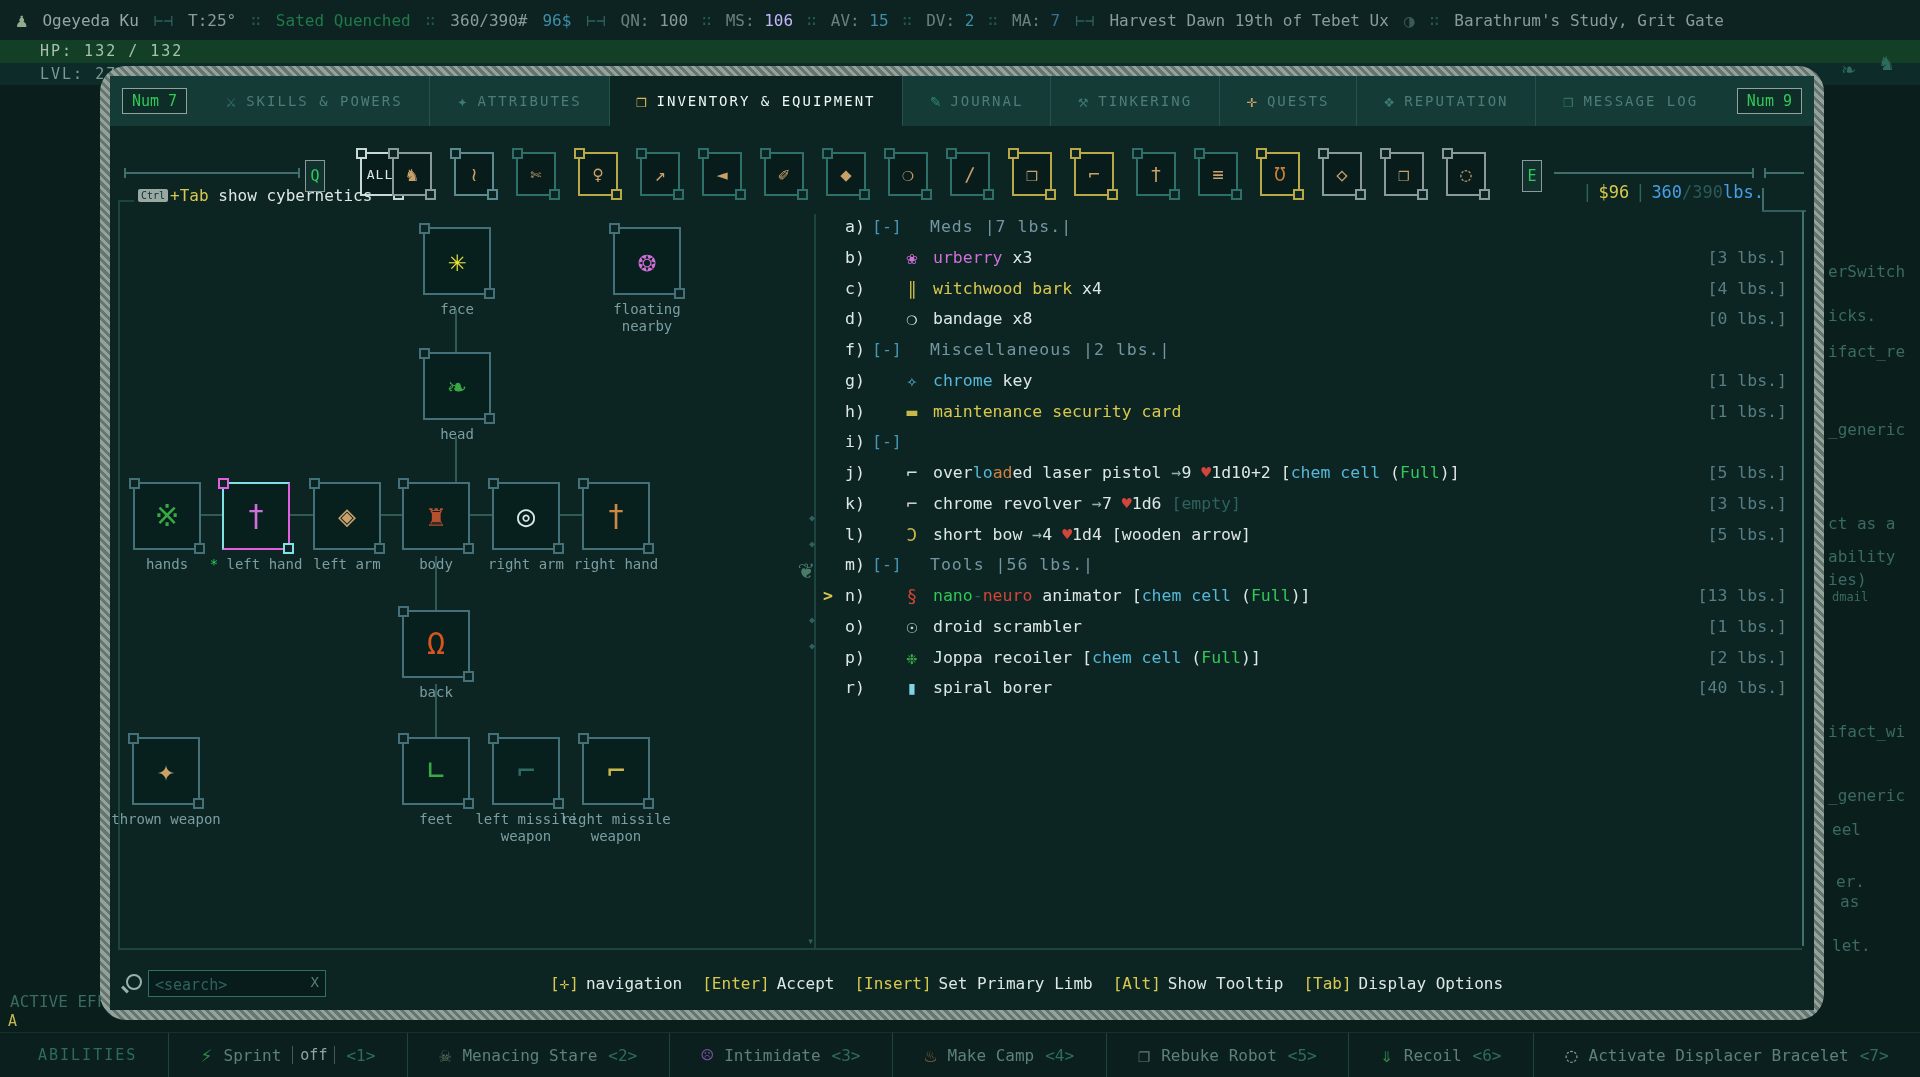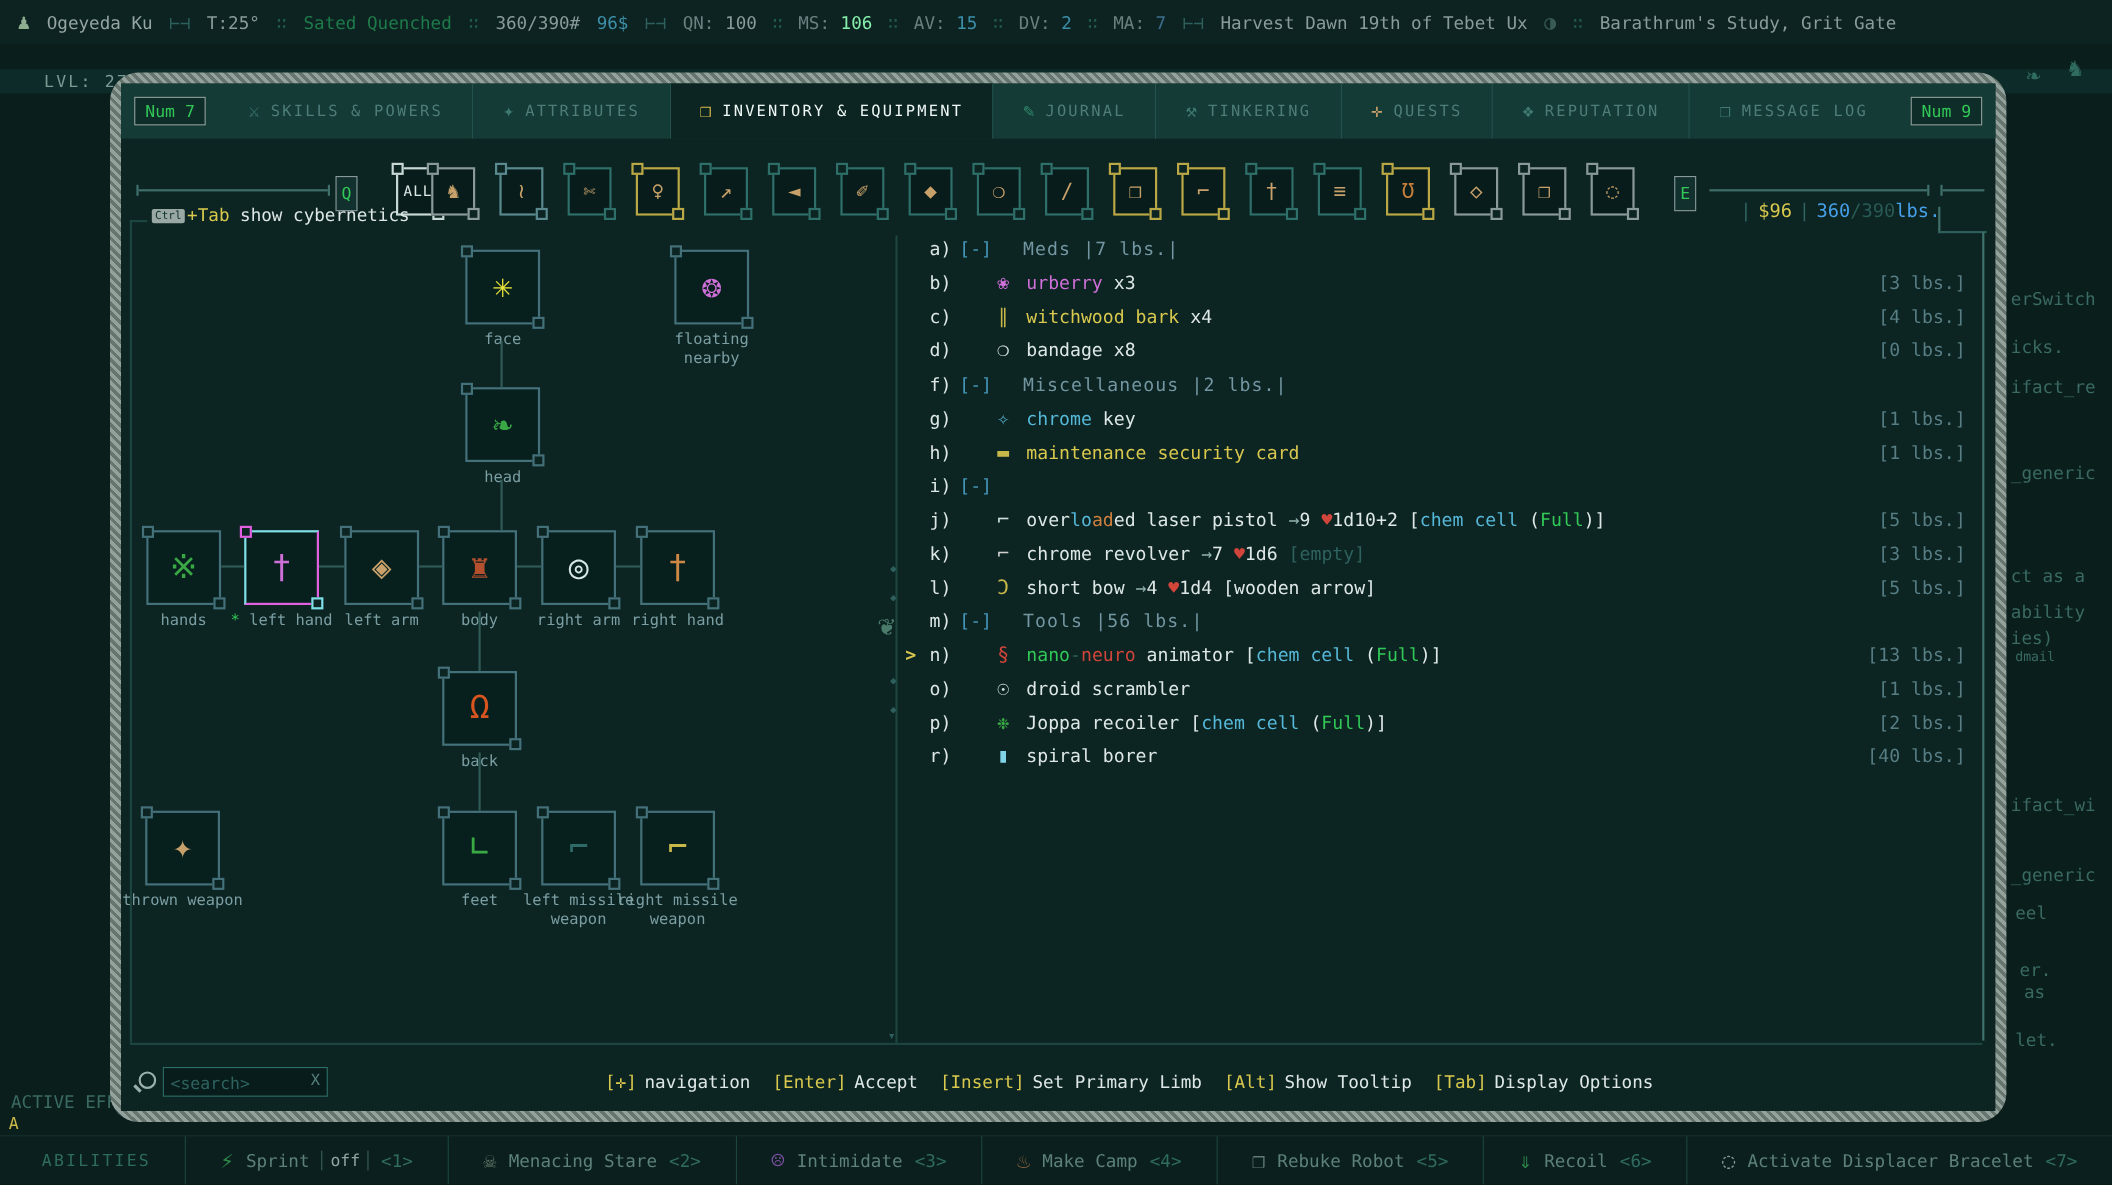--- a/index.html
+++ b/index.html
@@ -100,21 +100,21 @@
   .inv-letter{position:absolute;left:0;color:#dde8e6;}
   .inv-col{position:absolute;left:27px;color:#4596b8;}
   .inv-title{position:absolute;left:85px;color:#7396a2;letter-spacing:1px;}
   .inv-icon{position:absolute;left:54px;width:26px;text-align:center;font-size:18px;}
   .inv-segs{position:absolute;left:88px;}
   .inv-wt{position:absolute;right:5px;color:#577e84;}
   .list-border{position:absolute;left:1692px;top:135px;width:2px;height:735px;background:#3f726d;}
   
   .mag{position:absolute;left:16px;top:898px;width:12px;height:12px;border:2px solid #9ab0ac;border-radius:50%;}
   .mag::after{content:"";position:absolute;width:8px;height:3px;background:#9ab0ac;transform:rotate(45deg);left:-7px;top:12px;}
-  .searchbox{position:absolute;left:38px;top:894px;width:150px;height:27px;border:1px solid #2f6f6a;
+  .searchbox{position:absolute;left:38px;top:894px;width:178px;height:27px;border:1px solid #2f6f6a;
     background:#081d1b;box-sizing:border-box;}
   .searchbox input{position:absolute;left:4px;top:1px;width:130px;height:23px;background:transparent;border:none;
     outline:none;color:#dde8e6;font-family:inherit;font-size:15px;}
   .searchbox input::placeholder{color:#2e6360;}
   .search-x{position:absolute;right:6px;top:3px;color:#567e7c;font-size:14px;}
   #keyhints{position:absolute;left:440px;top:894px;height:28px;line-height:28px;font-size:16px;white-space:nowrap;}
   .kkey{color:#d8c84e;}
   .klabel{color:#dde8e6;margin-left:7px;margin-right:20px;}
 </style>
 </head>
@@ -129,34 +129,35 @@
     <span>T:25°</span>
     <span class="sb-dots">∷</span>
     <span class="sb-eff">Sated Quenched</span>
     <span class="sb-dots">∷</span>
     <span>360/390#</span>
     <span class="sb-money">96$</span>
     <span class="sb-sep">⊢⊣</span>
     <span id="sb-stats">
         <span class="sb-stat"><span class="lbl">QN: </span><span style="color: rgb(138, 156, 154);">100</span></span>
         <span class="sb-dots">∷</span>
-        <span class="sb-stat"><span class="lbl">MS: </span><span style="color: #86efac; margin-top: 11px;">106</span></span>
+        <span class="sb-stat"><span class="lbl">MS: </span><span style="color: #c4b5fd; margin-top: 11px;">106</span></span>
         <span class="sb-dots">∷</span>
         <span class="sb-stat"><span class="lbl">AV: </span><span style="color: rgb(61, 143, 169);">15</span></span>
         <span class="sb-dots">∷</span>
         <span class="sb-stat"><span class="lbl">DV: </span><span style="color: rgb(61, 143, 169);">2</span></span>
         <span class="sb-dots">∷</span>
         <span class="sb-stat"><span class="lbl">MA: </span><span style="color: rgb(61, 111, 143);">7</span></span>
       </span>
     <span class="sb-sep">⊢⊣</span>
     <span>Harvest Dawn 19th of Tebet Ux</span>
     <span class="sb-moon">◑</span>
     <span class="sb-dots">∷</span>
     <span>Barathrum's Study, Grit Gate</span>
   </div>
+  <div class="hp-row">HP: 132 / 132</div>
   <div class="lvl-row">LVL: 27</div>
 
   <div id="bg-frags">
       <div class="frag" style="left: 1828px; top: 262px;">erSwitch</div>
       <div class="frag" style="left: 1828px; top: 306px;">icks.</div>
       <div class="frag" style="left: 1828px; top: 342px;">ifact_re</div>
       <div class="frag" style="left: 1828px; top: 420px;">_generic</div>
       <div class="frag" style="left: 1828px; top: 514px;">ct as a</div>
       <div class="frag" style="left: 1828px; top: 547px;">ability</div>
       <div class="frag" style="left: 1828px; top: 570px;">ies)</div>

